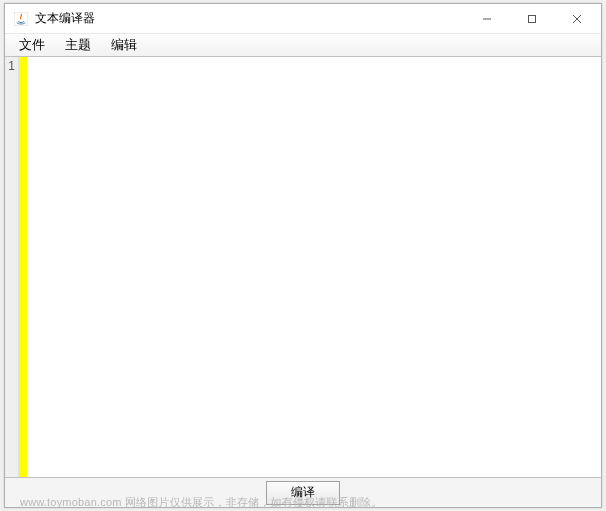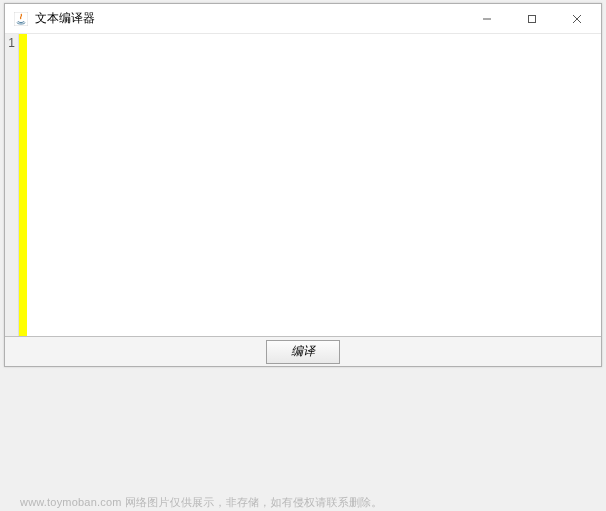--- a/index.html
+++ b/index.html
@@ -14,21 +14,21 @@
       width: 606px;
       height: 511px;
       position: relative;
       overflow: hidden;
     }
     .window {
       position: absolute;
       left: 4px;
       top: 3px;
       width: 598px;
-      height: 364px;
+      height: 505px;
       background: #ffffff;
       border: 1px solid #b0b0b0;
       display: flex;
       flex-direction: column;
       box-shadow: 0 0 2px rgba(0,0,0,0.15);
     }
     .titlebar {
       height: 30px;
       background: #ffffff;
       display: flex;
@@ -125,21 +125,20 @@
       padding: 3px 0;
     }
     .action-btn {
       height: 24px;
       min-width: 62px;
       background: linear-gradient(#fcfcfc, #e9e9e9);
       border: 1px solid #a0a0a0;
       font-size: 12px;
       cursor: default;
       padding: 0 24px;
-      font-style: italic;
     }
     .watermark {
       position: absolute;
       left: 0;
       bottom: 1px;
       font-size: 11px;
       color: #b8b8b8;
       white-space: nowrap;
       letter-spacing: 0.2px;
       padding-left: 20px;
@@ -174,20 +173,25 @@
       </button>
       <button class="win-btn close">
         <svg width="10" height="10" viewBox="0 0 10 10">
           <line x1="1" y1="1" x2="9" y2="9" stroke="#555" stroke-width="1"></line>
           <line x1="9" y1="1" x2="1" y2="9" stroke="#555" stroke-width="1"></line>
         </svg>
       </button>
     </div>
   </div>
 
+  <div class="menubar">
+    <div class="menu-item">文件</div>
+    <div class="menu-item">主题</div>
+    <div class="menu-item">编辑</div>
+  </div>
 
   <div class="editor-area">
     <div class="gutter">
       <div>1</div>
     </div>
     <div class="yellow-strip"></div>
     <textarea class="text-area" value="" style=""></textarea>
   </div>
 
   <div class="button-bar">

